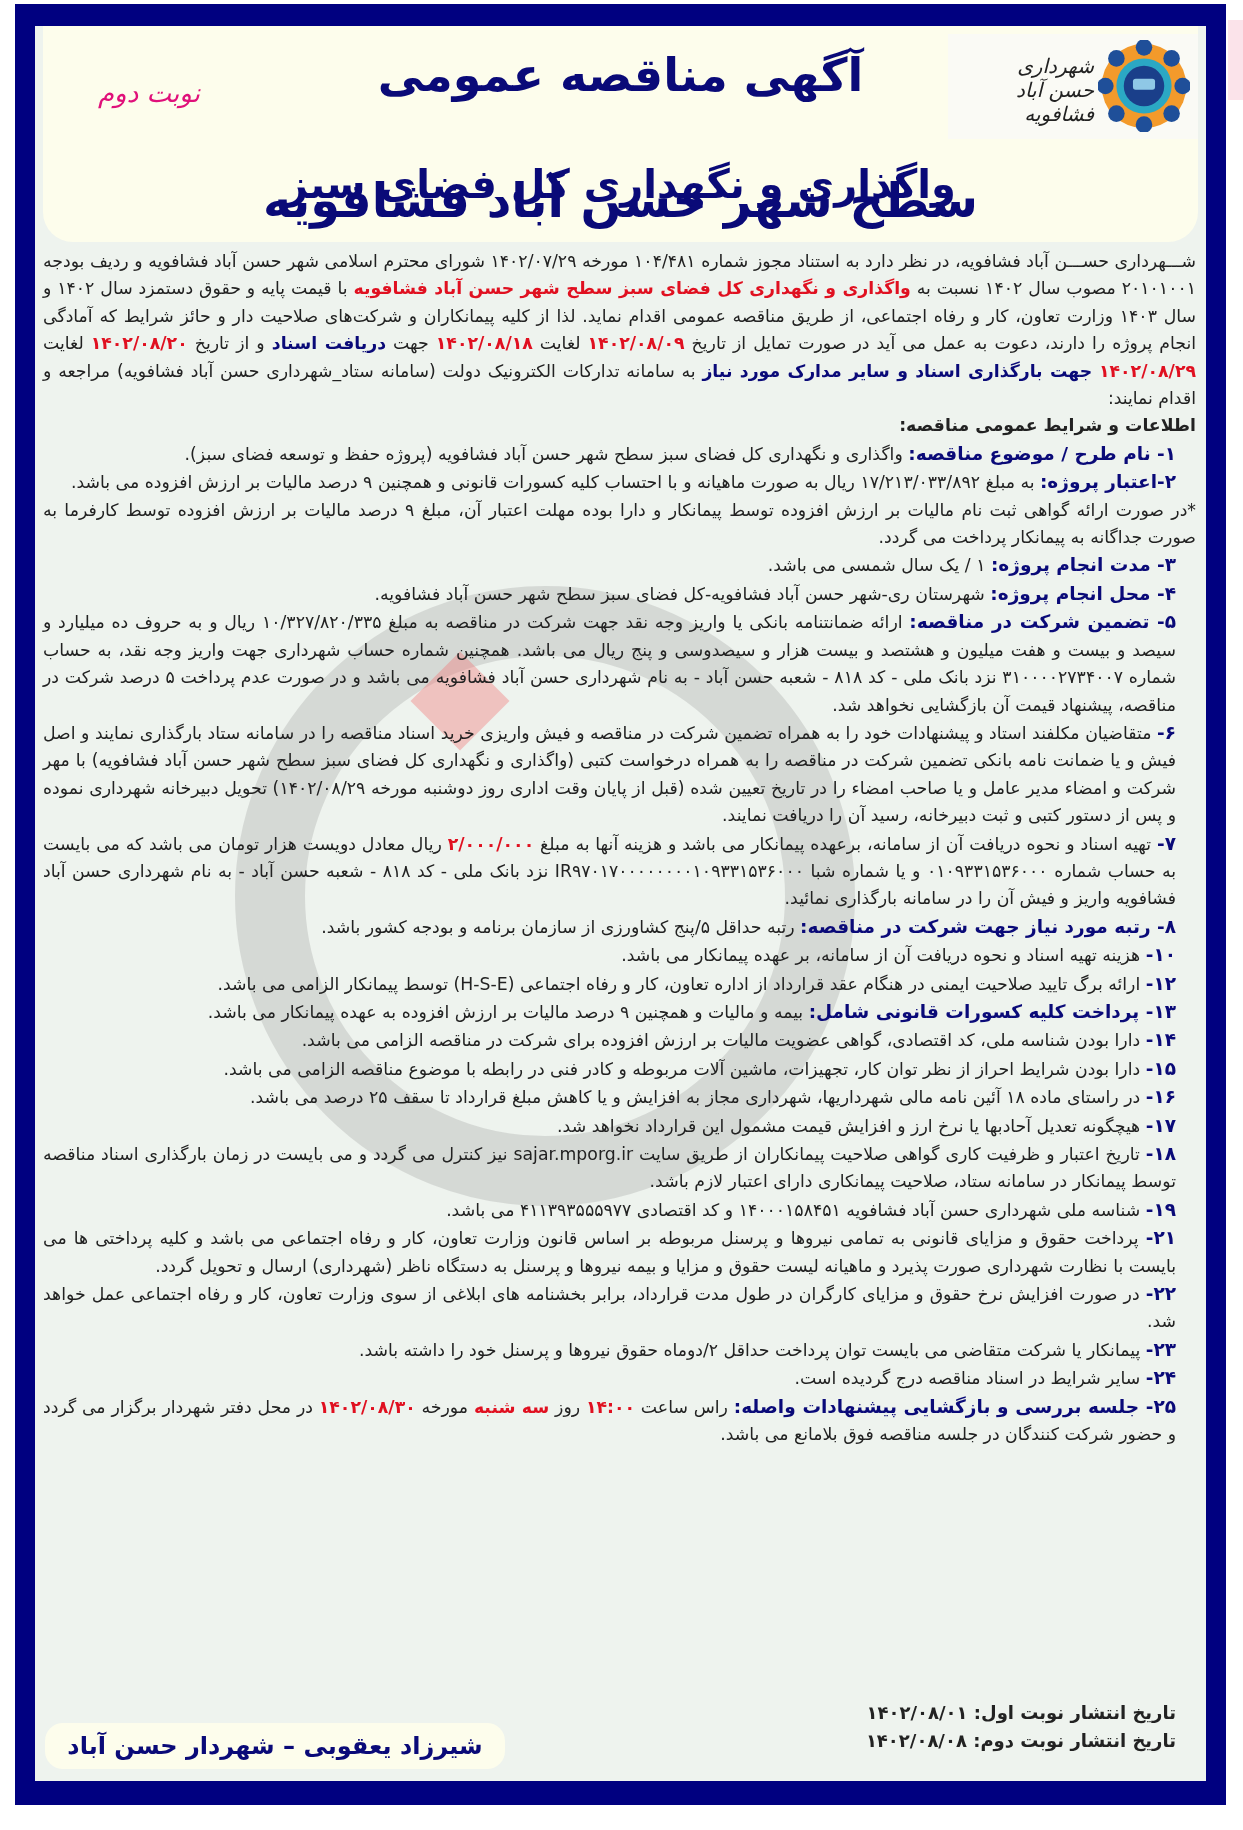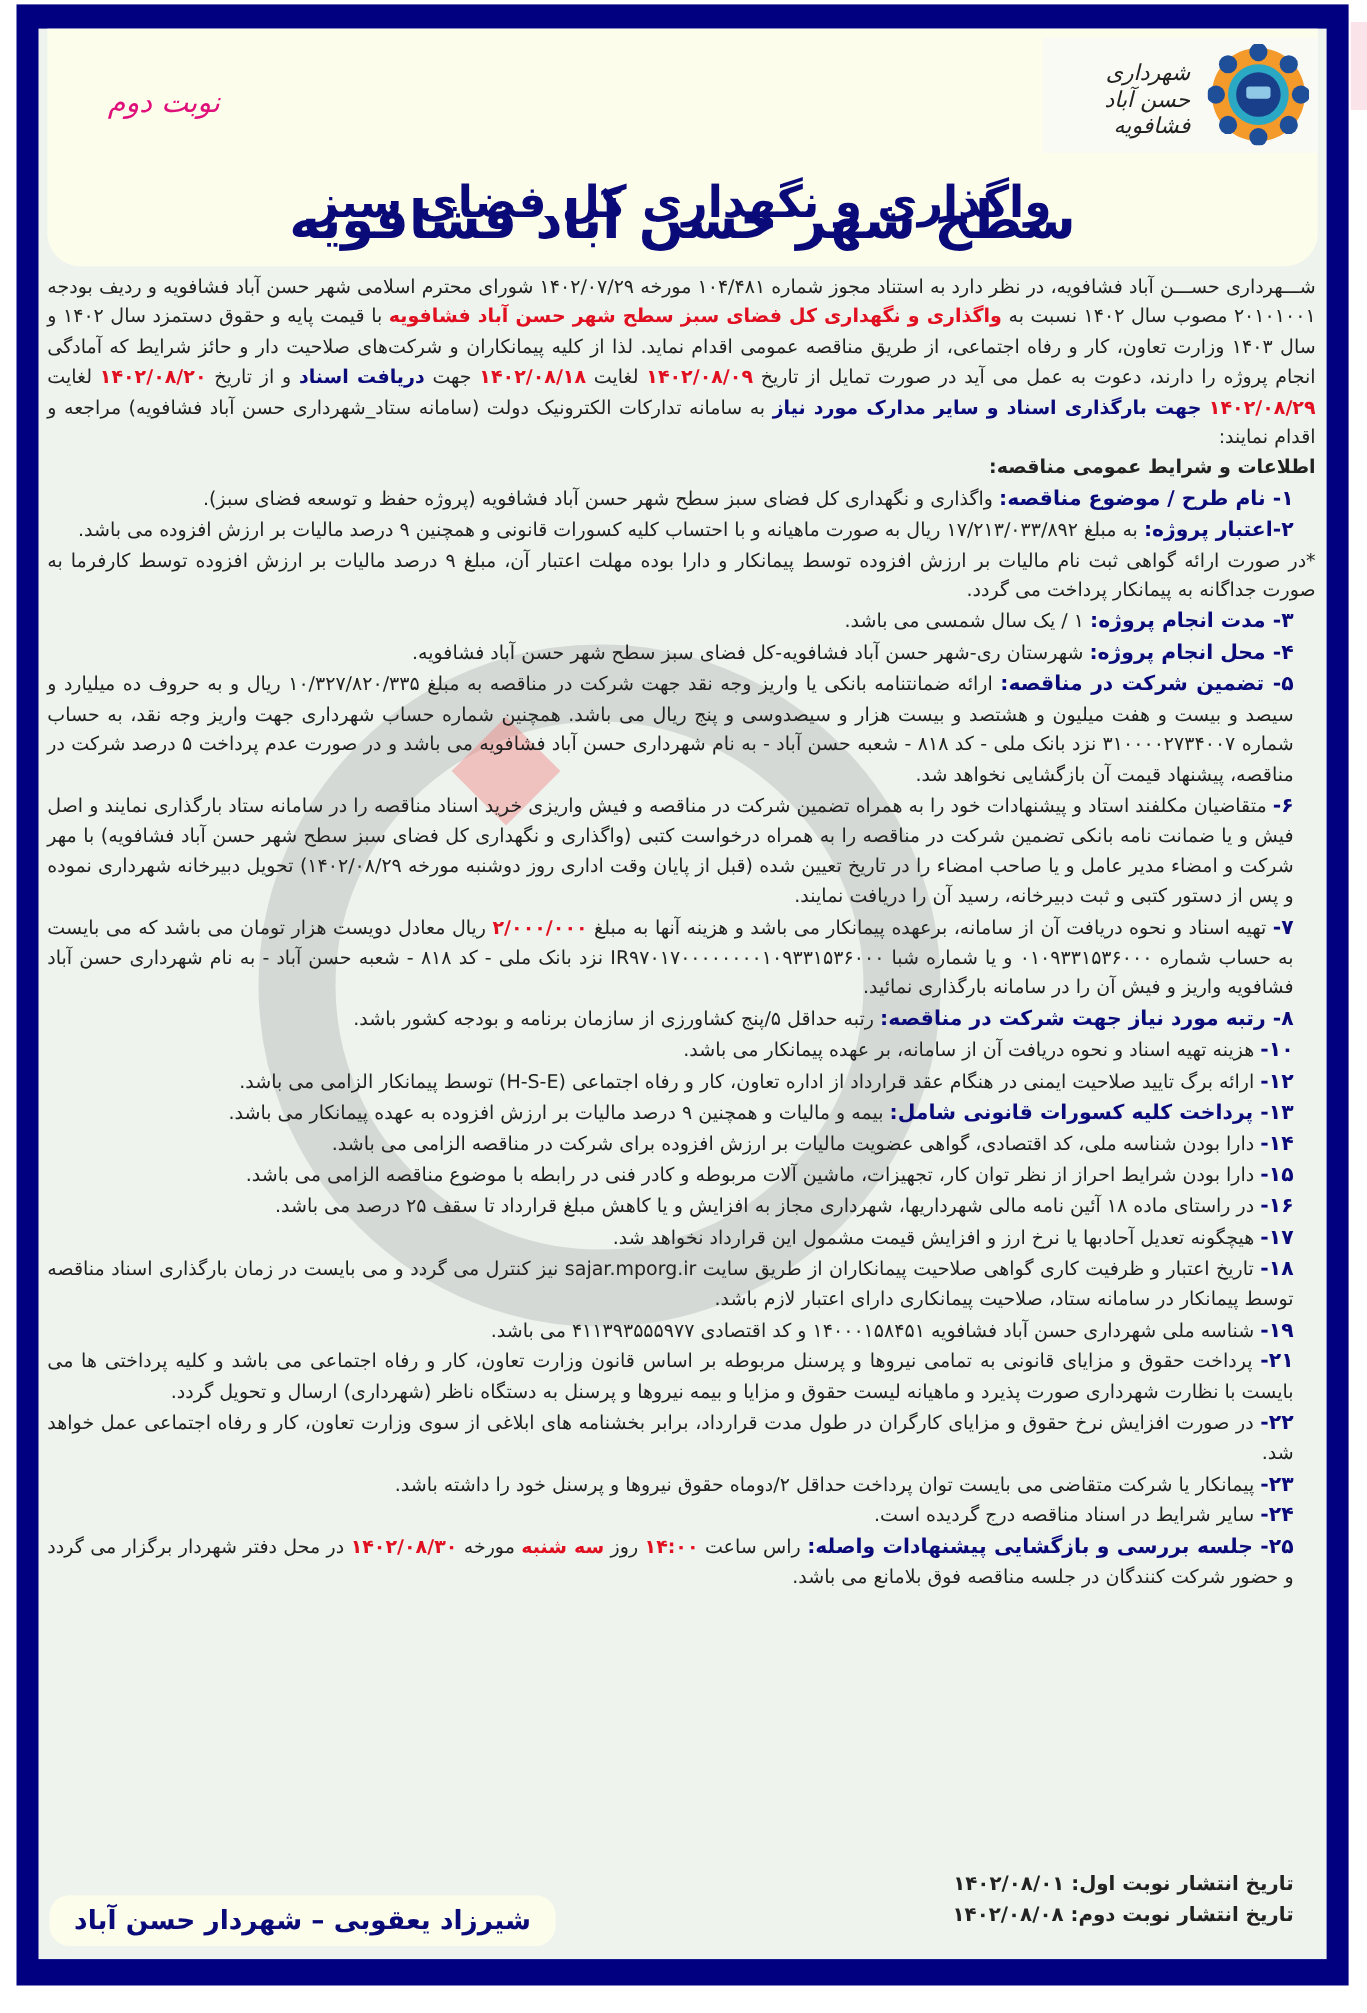--- a/index.html
+++ b/index.html
@@ -2,21 +2,21 @@
 <html><head>
 <meta charset="utf-8">
 <style>
   html,body{margin:0;padding:0;background:#ffffff;}
   body{width:1243px;height:1830px;position:relative;overflow:hidden;font-family:"DejaVu Sans",sans-serif;}
   .frame{position:absolute;left:15px;top:4px;width:1211px;height:1801px;background:#000080;}
   .inner{position:absolute;left:20px;top:22px;right:20px;bottom:24px;background:#eef3ee;overflow:hidden;}
   .header-box{position:absolute;left:8px;top:0;right:8px;height:216px;background:#fdfdec;border-radius:0 0 30px 30px;}
   .logo{position:absolute;right:0;top:8px;width:250px;height:105px;background:#fafaf5;}
   .logo-emblem{position:absolute;right:8px;top:6px;width:92px;height:92px;}
-  .logo-script{position:absolute;right:116px;top:20px;font-family:"DejaVu Serif",serif;font-style:italic;font-size:20px;color:#222;direction:rtl;line-height:1.2;}
+  .logo-script{position:absolute;right:104px;top:20px;font-family:"DejaVu Serif",serif;font-style:italic;font-size:20px;color:#222;direction:rtl;line-height:1.2;}
   .round-label{position:absolute;left:55px;top:52px;color:#e0107a;font-family:"DejaVu Serif",serif;font-style:italic;font-size:26px;direction:rtl;}
   .title{position:absolute;left:0;right:0;text-align:center;color:#0a0a78;font-weight:bold;direction:rtl;}
   .t1{top:22px;font-size:46px;}
   .t2{top:98px;font-size:40px;margin-top:37px;}
   .t3{top:146px;font-size:48px;}
   .body{position:absolute;left:8px;right:10px;top:222px;direction:rtl;text-align:justify;font-size:17.3px;line-height:27.4px;color:#222;}
   .body p{margin:0;}
   .lbl{color:#0a0a78;font-weight:bold;font-size:18.5px;}
   .red{color:#e01020;font-weight:bold;}
   .blue{color:#0a0a78;font-weight:bold;}
@@ -55,20 +55,21 @@
             <circle cx="50" cy="50" r="22" fill="#1a3f8a"></circle>
             <rect x="38" y="42" width="24" height="12" rx="3" fill="#8fc8e6"></rect>
           </g>
         </svg>
         <div class="logo-script">
           <div>شهرداری</div>
           <div>حسن آباد فشافویه</div>
         </div>
       </div>
       <div class="round-label">نوبت دوم</div>
+      <div class="title t1">آگهی مناقصه عمومی</div>
       <div class="title t2">واگذاری و نگهداری کل فضای سبز</div>
       <div class="title t3">سطح شهر حسن آباد فشافویه</div>
     </div>
 
     <div class="body">
       <p>
         <span>شـــهرداری حســـن آباد فشافویه، در نظر دارد به استناد مجوز شماره ۱۰۴/۴۸۱ مورخه ۱۴۰۲/۰۷/۲۹ شورای محترم اسلامی شهر حسن آباد فشافویه و ردیف بودجه ۲۰۱۰۱۰۰۱ مصوب سال ۱۴۰۲ نسبت به</span>
         <span class="red">واگذاری و نگهداری کل فضای سبز سطح شهر حسن آباد فشافویه</span>
         <span>با قیمت پایه و حقوق دستمزد سال ۱۴۰۲ و سال ۱۴۰۳ وزارت تعاون، کار و رفاه اجتماعی، از طریق مناقصه عمومی اقدام نماید. لذا از کلیه پیمانکاران و شرکت‌های صلاحیت دار و حائز شرایط که آمادگی انجام پروژه را دارند، دعوت به عمل می آید در صورت تمایل از تاریخ</span>
         <span class="red">۱۴۰۲/۰۸/۰۹</span>

